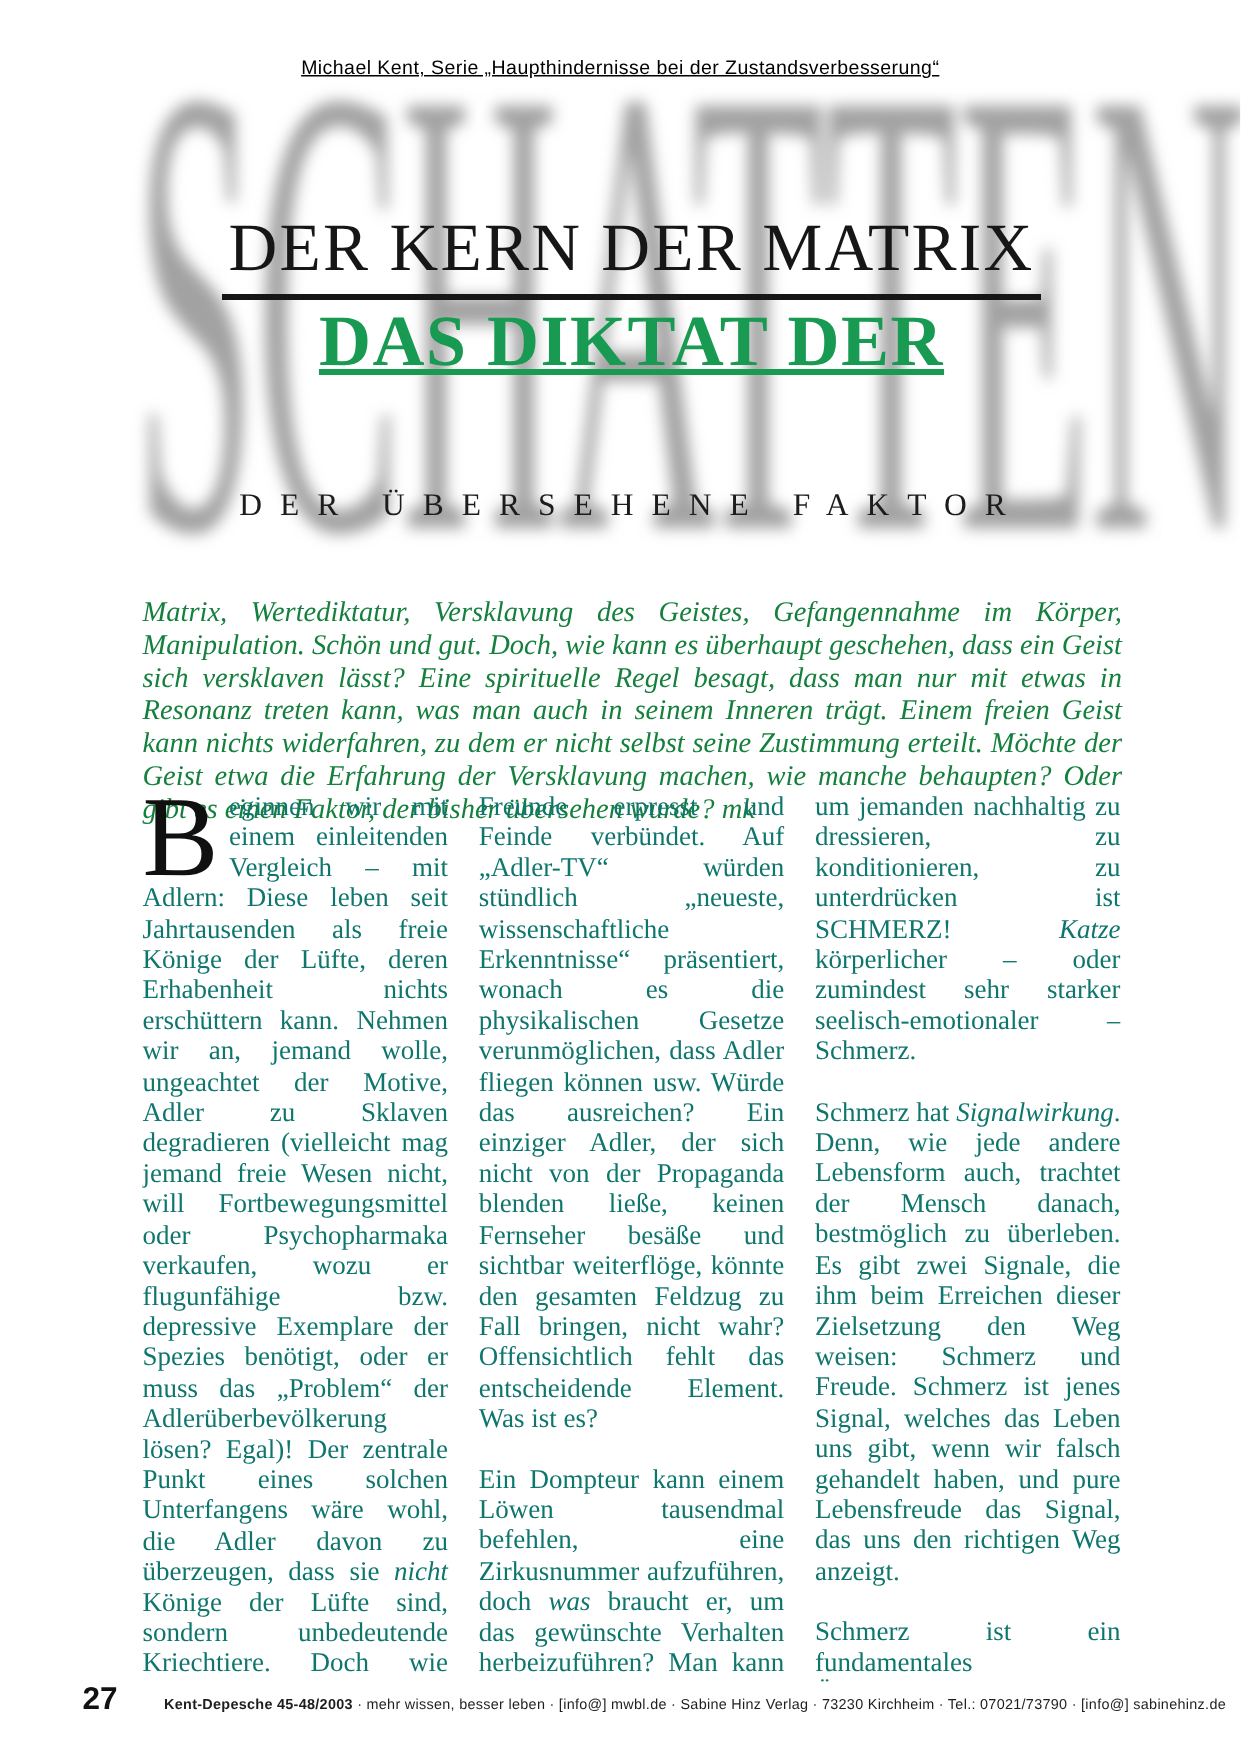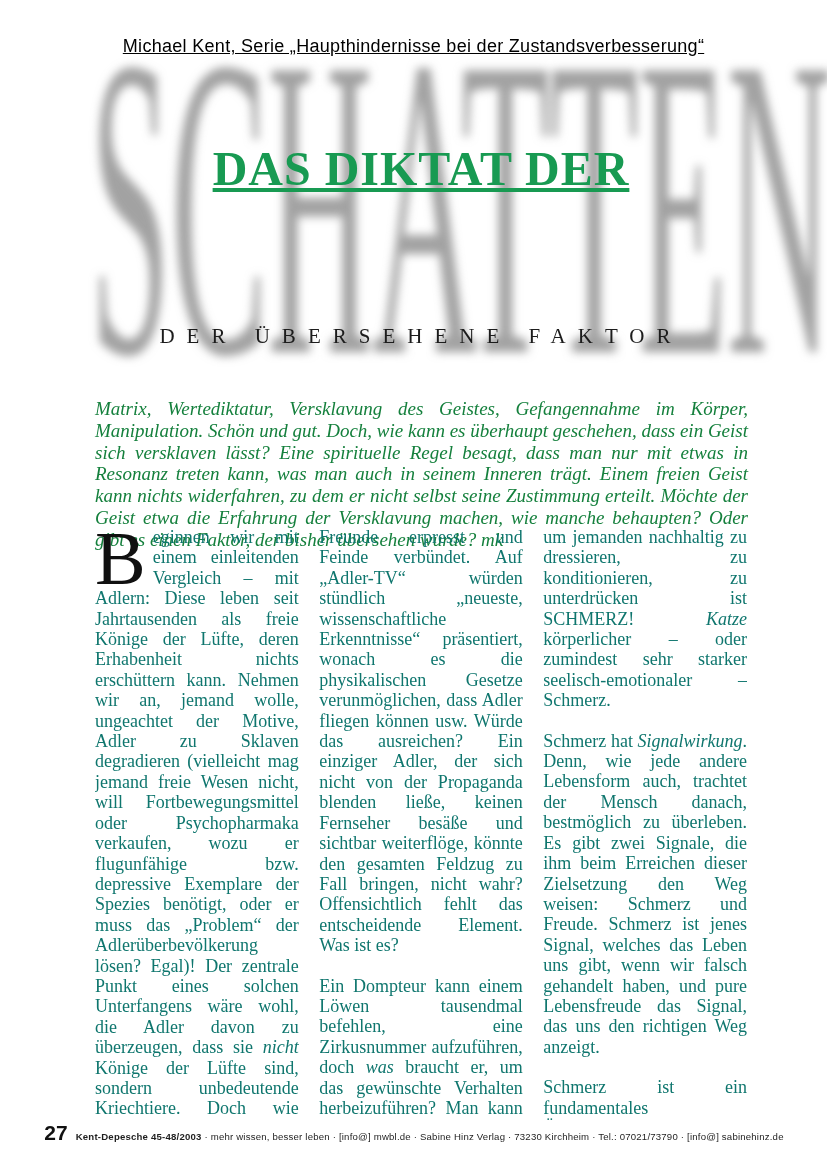--- a/index.html
+++ b/index.html
@@ -12,21 +12,21 @@
     font-family:"Liberation Serif", serif;
     color:#111;
   }
   
   .header-link{
     position:absolute;top:36px;left:0;width:100%;
     text-align:center;
   }
   .header-link span{
     font-family:"Liberation Sans", sans-serif;
-    font-size:18px;letter-spacing:.3px;
+    font-size:13px;letter-spacing:.3px;
     color:#000;text-decoration:underline;
     cursor:pointer;
   }
   
   .watermark-svg{position:absolute;left:88px;top:52px;pointer-events:none;}
   
   .title-block{
     position:absolute;top:141px;left:95px;width:652px;
     text-align:center;z-index:2;
   }
@@ -69,23 +69,22 @@
   .dropcap{
     float:left;
     font-size:76px;line-height:58px;
     padding:2px 7px 0 0;
     color:#101010;
   }
   em{font-style:italic;}
   
   .footer{
     position:absolute;top:1121px;left:55px;width:718px;
-    display:flex;align-items:baseline;gap:8px;
+    display:flex;align-items:baseline;gap:31px;
     font-family:"Liberation Sans", sans-serif;
-    justify-content:center;
   }
   .page-number{font-size:21px;font-weight:700;color:#111;}
   .footer-text{
     font-size:9.6px;letter-spacing:.2px;color:#1e1e1e;white-space:nowrap;
   }
   .footer-issue{font-weight:700;}
 </style>
 </head>
 <body>
 
@@ -98,20 +97,21 @@
   <svg class="watermark-svg" width="739" height="330" xmlns="http://www.w3.org/2000/svg">
     <defs>
       <filter id="wblur" x="-15%" y="-15%" width="130%" height="130%">
         <feGaussianBlur stdDeviation="5"></feGaussianBlur>
       </filter>
     </defs>
     <text x="2" y="300" font-family="Liberation Serif, serif" font-size="430" textLength="742" lengthAdjust="spacingAndGlyphs" fill="#a2a2a2" filter="url(#wblur)">SCHATTEN</text>
   </svg>
 
   <div class="title-block">
+    <h1 class="title-main">DER KERN DER MATRIX</h1>
     <h2 class="title-green" style="color: rgb(24, 154, 82); text-decoration: underline;">DAS DIKTAT DER</h2>
   </div>
 
   <div class="kicker">DER ÜBERSEHENE FAKTOR</div>
 
   <p class="intro">Matrix, Wertediktatur, Versklavung des Geistes, Gefangennahme im Körper, Manipulation. Schön und gut.  Doch, wie kann es überhaupt geschehen, dass ein Geist sich versklaven lässt? Eine spirituelle Regel besagt, dass man nur mit etwas in Resonanz treten kann, was man auch in seinem Inneren trägt. Einem freien Geist kann nichts widerfahren, zu dem er nicht selbst seine Zustimmung erteilt. Möchte der Geist etwa die Erfahrung der Versklavung machen, wie manche behaupten? Oder gibt es einen Faktor, der bisher übersehen wurde? mk</p>
 
   <div class="columns">
     <div class="col">
       <span class="dropcap">B</span>

